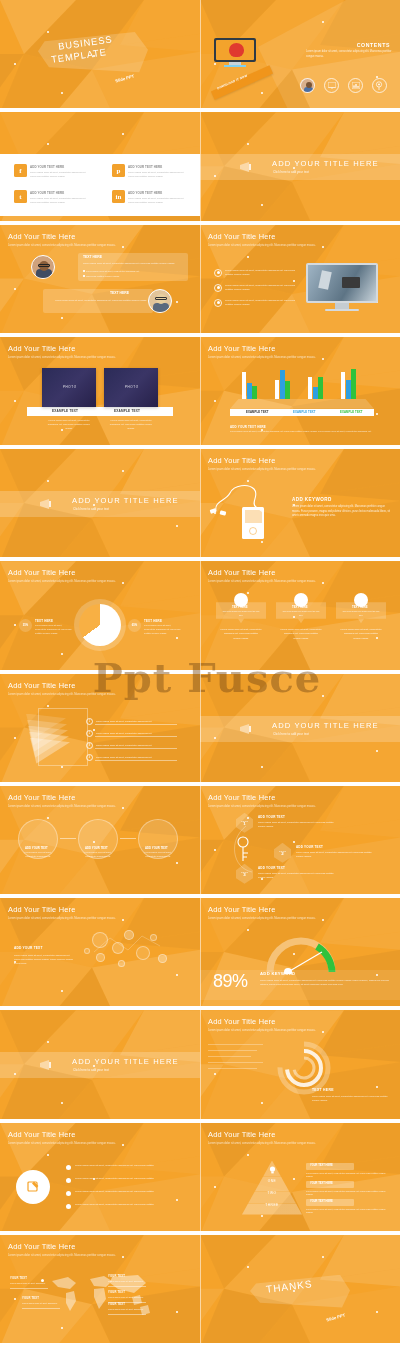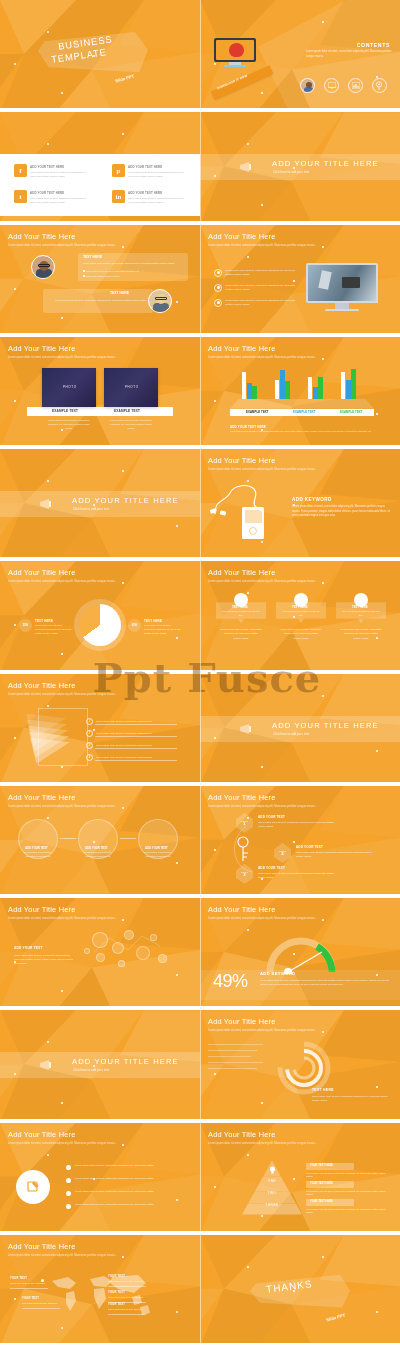--- a/index.html
+++ b/index.html
@@ -633,21 +633,21 @@
       <span class="dot" style="left:176px;top:76px"></span>
       <div class="ttl">Add Your Title Here</div>
       <div class="sub">Lorem ipsum dolor sit amet, consectetur adipiscing elit. Maecenas porttitor congue massa.</div>
       <svg style="position:absolute;left:62px;top:34px;width:78px;height:42px" viewBox="0 0 78 42">
         <path d="M8 40 A31 31 0 0 1 70 40" fill="none" stroke="#f6c277" stroke-width="7"></path>
         <path d="M55 14.5 A31 31 0 0 1 70 40" fill="none" stroke="#2fc23c" stroke-width="7"></path>
         <path d="M26 40 L60 20" stroke="#fff" stroke-width="1.2"></path>
         <circle cx="26" cy="40" r="4" fill="#fff"></circle>
       </svg>
       <i style="position:absolute;left:0;top:72px;right:0;height:30px;background:rgba(255,255,255,.1)"></i>
-      <div class="lbl" style="left:13px;top:73px;font-size:18px;font-weight:300;letter-spacing:-.5px">49%</div>
+      <div class="lbl" style="left:13px;top:73px;font-size:18px;font-weight:300;letter-spacing:-.5px">89%</div>
       <div class="lbl" style="left:60px;top:73px;font-size:4.2px;font-weight:bold;letter-spacing:.3px">ADD KEYWORD</div>
       <div class="cap" style="left:60px;top:80px;width:130px;font-size:2.3px;color:#fff;opacity:0.82">Lorem ipsum dolor sit amet, consectetur adipiscing elit. Maecenas porttitor congue massa. Fusce posuere, magna sed pulvinar ultricies, purus lectus malesuada libero, sit amet commodo magna eros quis urna.</div>
     </div>
     <div class="slide">
       <div class="poly">
         <i style="inset:0;background:rgba(0,0,0,.03);clip-path:polygon(0% 0%, 38% 0%, 12% 48%)"></i>
         <i style="inset:0;background:rgba(255,255,255,.07);clip-path:polygon(38% 0%, 72% 0%, 46% 62%, 12% 48%)"></i>
         <i style="inset:0;background:rgba(255,255,255,.12);clip-path:polygon(72% 0%, 100% 0%, 100% 30%, 60% 40%)"></i>
         <i style="inset:0;background:rgba(0,0,0,.045);clip-path:polygon(12% 48%, 46% 62%, 28% 100%, 0% 100%)"></i>
         <i style="inset:0;background:rgba(255,255,255,.04);clip-path:polygon(46% 62%, 100% 46%, 100% 100%, 56% 100%)"></i>

